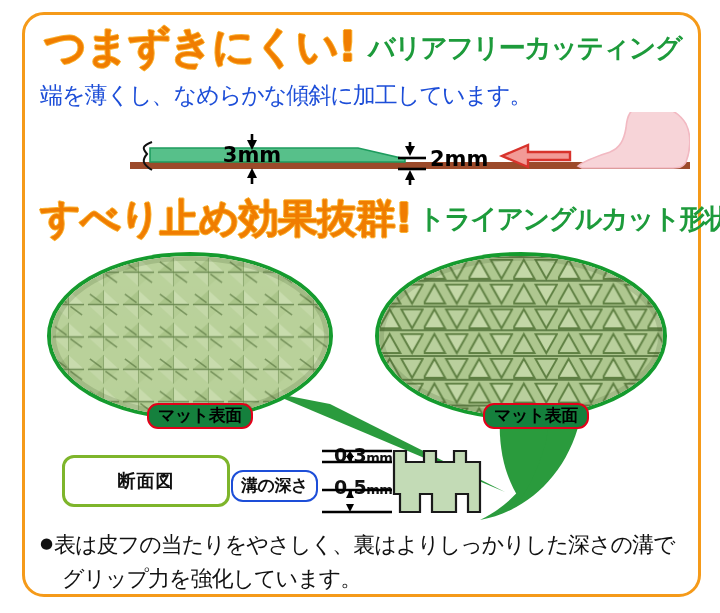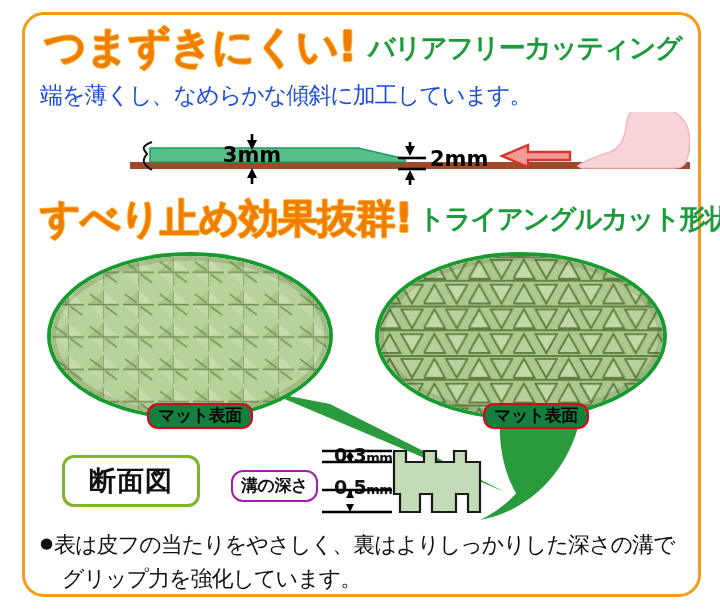--- a/index.html
+++ b/index.html
@@ -100,36 +100,36 @@
     white-space: nowrap;
     line-height: 19px;
   }
   #label-front { left: 147px; top: 403px; }
   #label-back  { left: 483px; top: 403px; }
 
   
   #danmen {
     position: absolute;
     left: 62px; top: 455px;
-    width: 138px; height: 52px;
+    width: 168px; height: 52px;
     border: 3px solid #7eb52b;
     border-radius: 12px;
     background: #fff;
     display: flex; align-items: center; justify-content: center;
     color: #111;
-    font-size: 27px;
+    font-size: 18px;
     font-weight: bold;
     letter-spacing: 1px;
   }
 
   
   #mizo {
     position: absolute;
     left: 231px; top: 470px;
-    border: 2px solid #a21caf;
+    border: 2px solid #1d4ed8;
     border-radius: 12px;
     background: #fff;
     color: #111;
     font-size: 17px;
     font-weight: bold;
     letter-spacing: -0.5px;
     padding: 2px 8px 3px;
     white-space: nowrap;
   }
 

